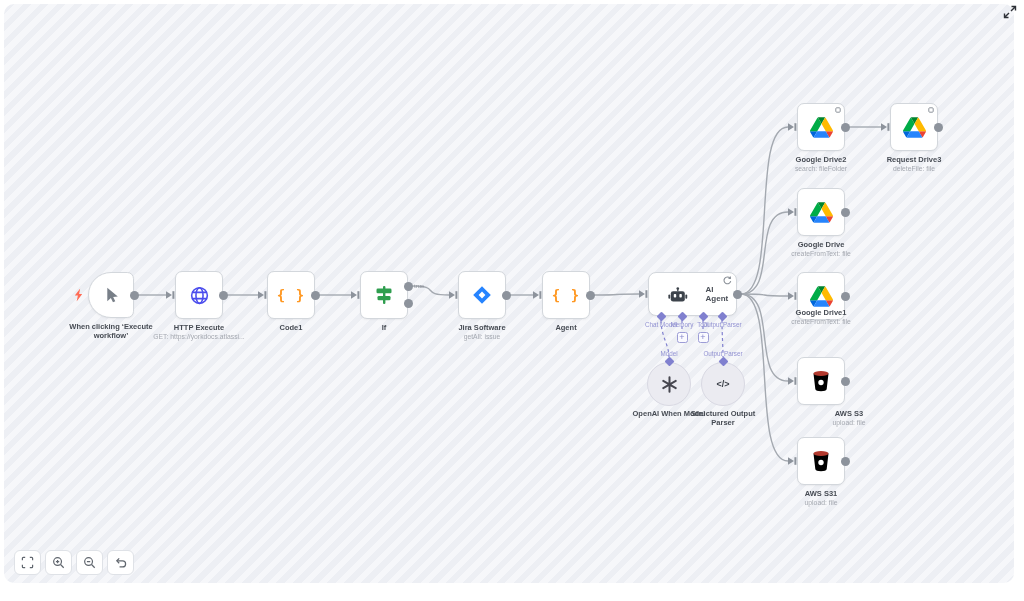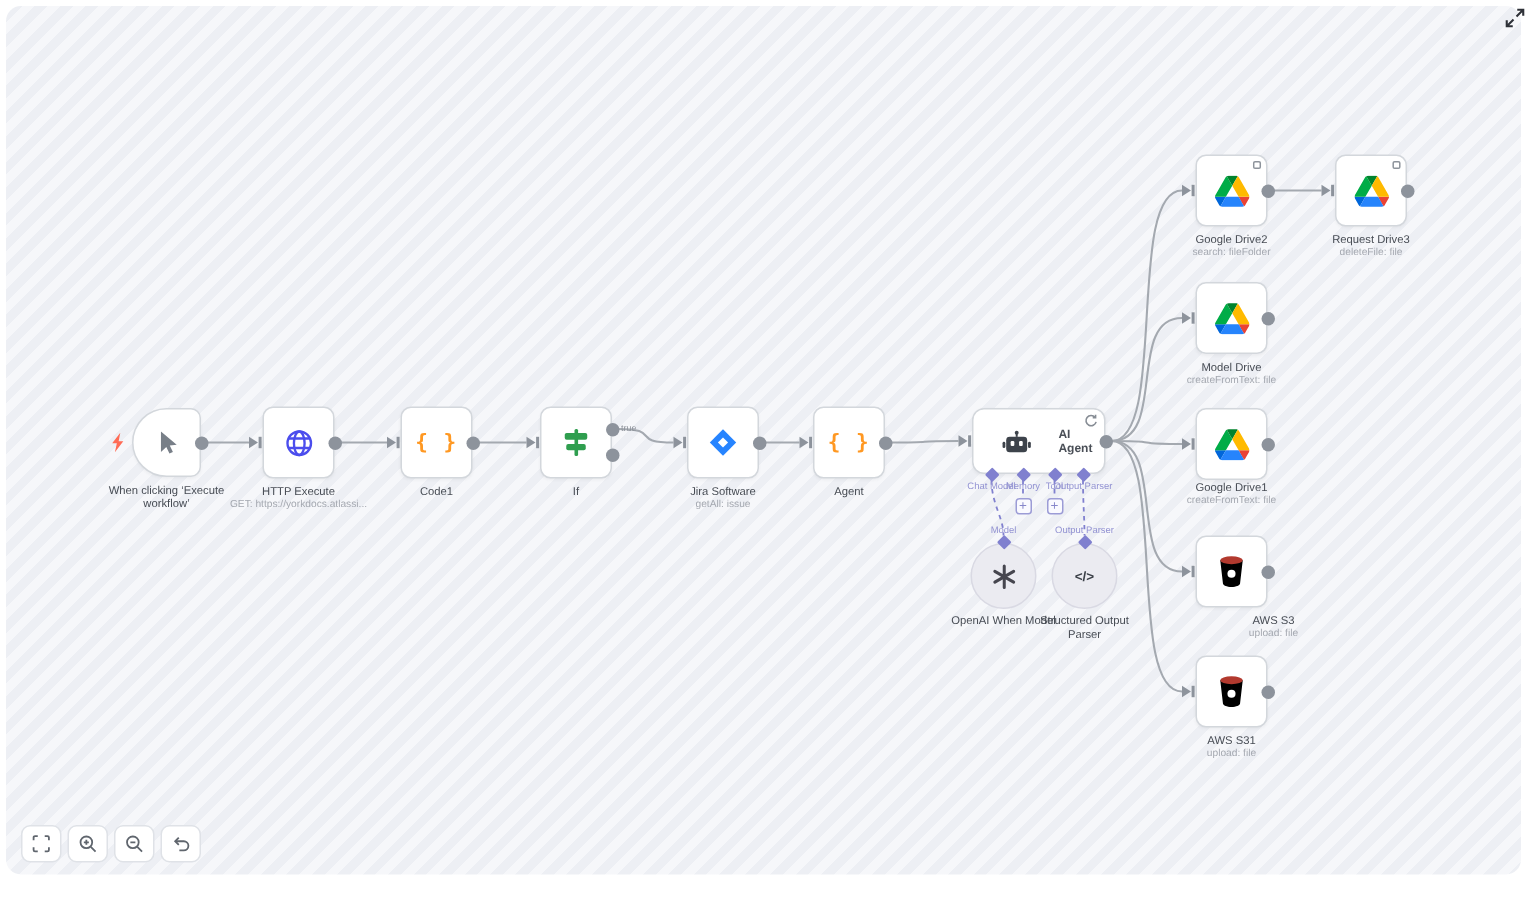--- a/index.html
+++ b/index.html
@@ -19,21 +19,21 @@
     display:flex;align-items:center;justify-content:center;box-sizing:border-box;
   }
   .node.trigger{border-radius:24px 7px 7px 24px;}
   .node.agent{justify-content:flex-start;padding-left:19px;gap:18px;border-radius:8px;}
   .agent-title{font-size:8px;font-weight:bold;color:#4a4f57;}
   .corner-icon{position:absolute;top:3px;right:4px;line-height:0;}
   .badge{position:absolute;top:3px;right:3px;line-height:0;}
   .caption{
     position:absolute;transform:translateX(-50%);text-align:center;
   }
-  .caption .lbl{font-size:7.5px;font-weight:normal;color:#474c54;line-height:1.25;}
+  .caption .lbl{font-size:7.5px;font-weight:bold;color:#474c54;line-height:1.25;}
   .caption .sub{font-size:6.8px;color:#a4a8b0;margin-top:1px;line-height:1.2;}
   .nowrap{white-space:nowrap;}
   .dot{position:absolute;width:9px;height:9px;border-radius:50%;background:#8d939c;}
   .inp{position:absolute;line-height:0;}
   .diamond{position:absolute;width:7px;height:7px;background:#8080cf;border-radius:1px;transform:rotate(45deg);}
   .port-label{position:absolute;font-size:6.3px;color:#9292d2;transform:translateX(-50%);white-space:nowrap;}
   .out-label{position:absolute;font-size:6px;color:#8d929a;white-space:nowrap;}
   .circle-node{
     position:absolute;width:44px;height:44px;border-radius:50%;
     background:#ebebf1;border:1px solid #d9d9e3;
@@ -263,39 +263,39 @@
         <path d="m59.8 53h-32.3l-13.75 23.8c1.35.8 2.9 1.2 4.5 1.2h50.8c1.6 0 3.15-.45 4.5-1.2z" fill="#2684fc"></path>
         <path d="m73.4 26.5-12.7-22c-.8-1.4-1.95-2.5-3.3-3.3l-13.75 23.8 16.15 28h27.45c0-1.55-.4-3.1-1.2-4.5z" fill="#ffba00"></path>
       </svg>
     </div>
     <div class="inp" style="left: 783px; top: 203px;"><svg width="10" height="10" viewBox="0 0 10 10">
         <path d="M1 1.2 7 5 1 8.8Z" fill="#8d939c"></path>
         <rect x="7.4" y="1.2" width="2" height="7.6" fill="#8d939c"></rect>
       </svg></div>
     <div class="dot" style="left: 836.5px; top: 203.5px;"></div>
     <div class="caption" style="left: 817px; top: 236px;">
-      <div class="lbl nowrap">Model Drive</div>
+      <div class="lbl nowrap">Google Drive</div>
       <div class="sub nowrap">createFromText: file</div>
     </div>
     <div class="node" style="left: 793px; top: 268px; width: 48px; height: 48px;">
       <svg width="23" height="21" viewBox="0 0 87.3 78">
         <path d="m6.6 66.85 3.85 6.65c.8 1.4 1.95 2.5 3.3 3.3l13.75-23.8h-27.5c0 1.55.4 3.1 1.2 4.5z" fill="#0066da"></path>
         <path d="m43.65 25-13.75-23.8c-1.35.8-2.5 1.9-3.3 3.3l-25.4 44a9.06 9.06 0 0 0-1.2 4.5h27.5z" fill="#00ac47"></path>
         <path d="m73.55 76.8c1.35-.8 2.5-1.9 3.3-3.3l1.6-2.75 7.65-13.25c.8-1.4 1.2-2.95 1.2-4.5h-27.5l5.85 11.5z" fill="#ea4335"></path>
         <path d="m43.65 25 13.75-23.8c-1.35-.8-2.9-1.2-4.5-1.2h-18.5c-1.6 0-3.15.45-4.5 1.2z" fill="#00832d"></path>
         <path d="m59.8 53h-32.3l-13.75 23.8c1.35.8 2.9 1.2 4.5 1.2h50.8c1.6 0 3.15-.45 4.5-1.2z" fill="#2684fc"></path>
         <path d="m73.4 26.5-12.7-22c-.8-1.4-1.95-2.5-3.3-3.3l-13.75 23.8 16.15 28h27.45c0-1.55-.4-3.1-1.2-4.5z" fill="#ffba00"></path>
       </svg>
     </div>
     <div class="inp" style="left: 783px; top: 287px;"><svg width="10" height="10" viewBox="0 0 10 10">
         <path d="M1 1.2 7 5 1 8.8Z" fill="#8d939c"></path>
         <rect x="7.4" y="1.2" width="2" height="7.6" fill="#8d939c"></rect>
       </svg></div>
     <div class="dot" style="left: 836.5px; top: 287.5px;"></div>
-    <div class="caption" style="left: 817px; top: 316px;">
+    <div class="caption" style="left: 817px; top: 304px;">
       <div class="lbl nowrap">Google Drive1</div>
       <div class="sub nowrap">createFromText: file</div>
     </div>
     <div class="node" style="left: 793px; top: 353px; width: 48px; height: 48px;">
       <svg width="20" height="22" viewBox="0 0 20 22">
         <path d="M2.5 3.5 4.3 19c.1 1.3 2.6 2.3 5.7 2.3s5.6-1 5.7-2.3L17.5 3.5Z" fill="undefined"></path>
         <ellipse cx="10" cy="3.5" rx="7.5" ry="2.6" fill="#b2392e"></ellipse>
         <circle cx="10" cy="12.5" r="2.7" fill="#fff"></circle>
       </svg>
     </div>

